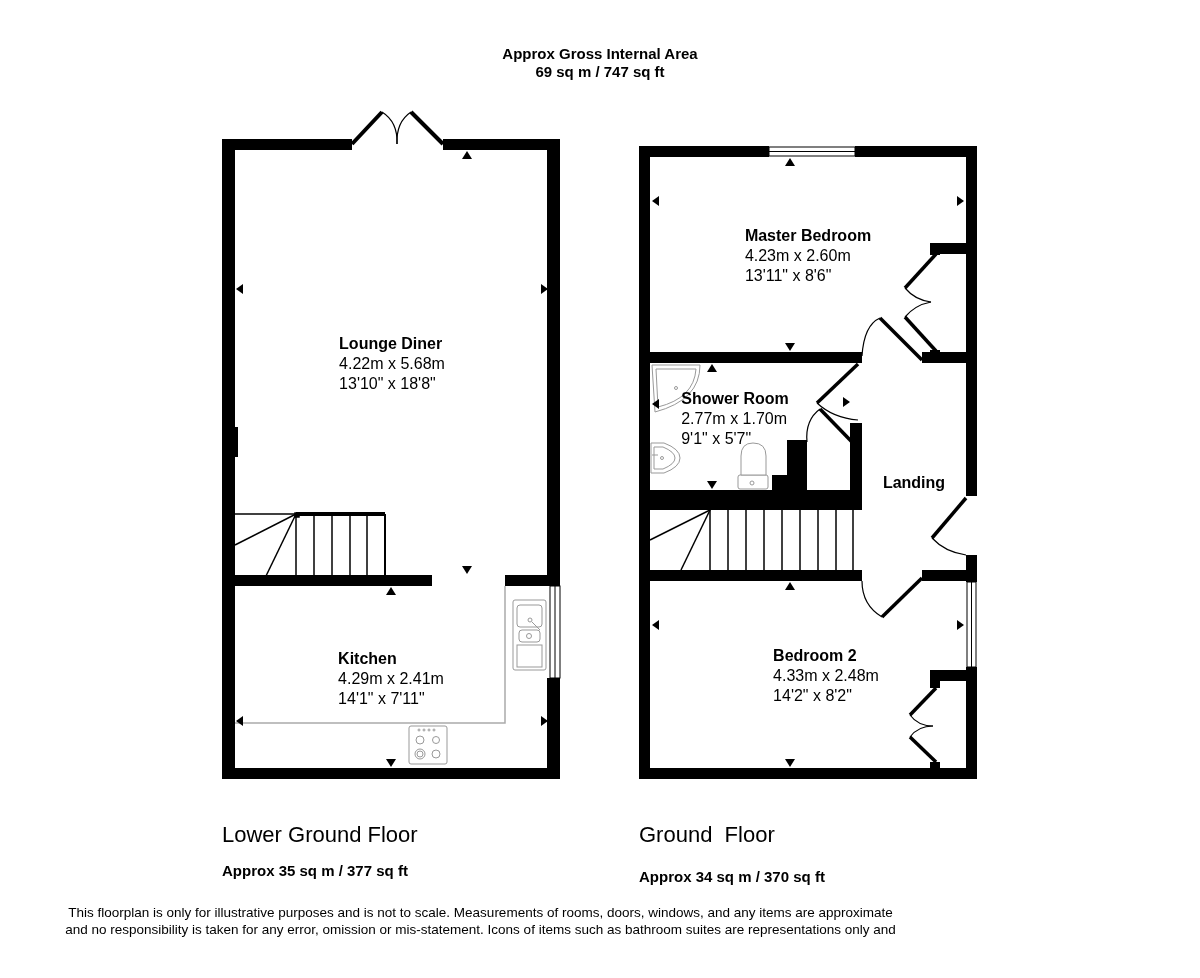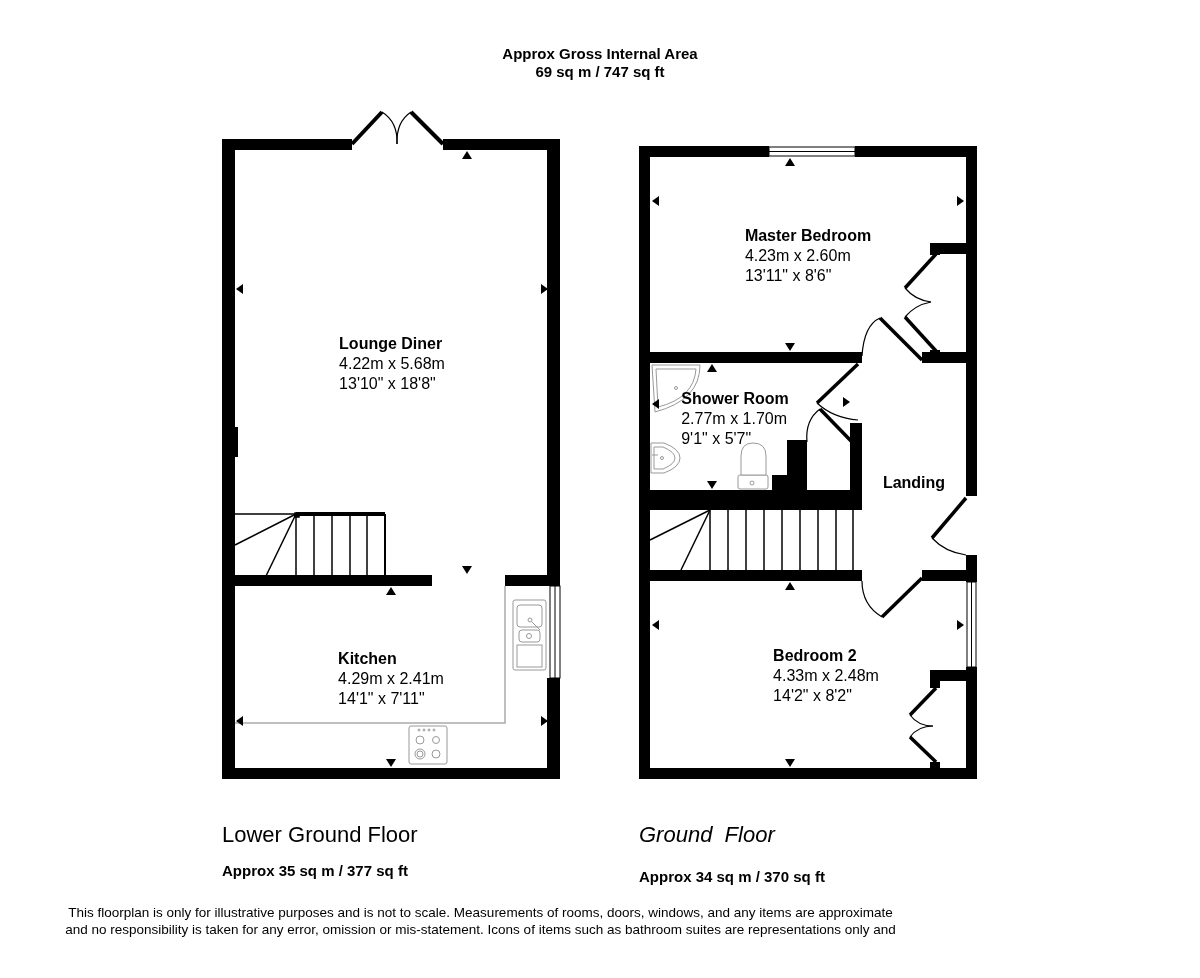--- a/index.html
+++ b/index.html
@@ -255,20 +255,20 @@
   <span class="name">Bedroom 2</span>
   <span class="dim">4.33m x 2.48m</span>
   <span class="dim">14'2" x 8'2"</span>
 </div>
 
 <div class="abs" style="left:222px; top:822px;">
   <div class="floor-name">Lower Ground Floor</div>
   <div class="floor-area" style="margin-top:14px;">Approx 35 sq m / 377 sq ft</div>
 </div>
 <div class="abs" style="left:639px; top:822px;">
-  <div class="floor-name" style="white-space:pre;font-style:italic;">Ground  Floor</div>
+  <div class="floor-name" style="white-space:pre;">Ground  Floor</div>
   <div class="floor-area" style="margin-top:20px;">Approx 34 sq m / 370 sq ft</div>
 </div>
 
 <div class="abs disclaimer">
   <span>This floorplan is only for illustrative purposes and is not to scale. Measurements of rooms, doors, windows, and any items are approximate</span>
   <span>and no responsibility is taken for any error, omission or mis-statement. Icons of items such as bathroom suites are representations only and</span>
 </div>
 
 </body></html>

